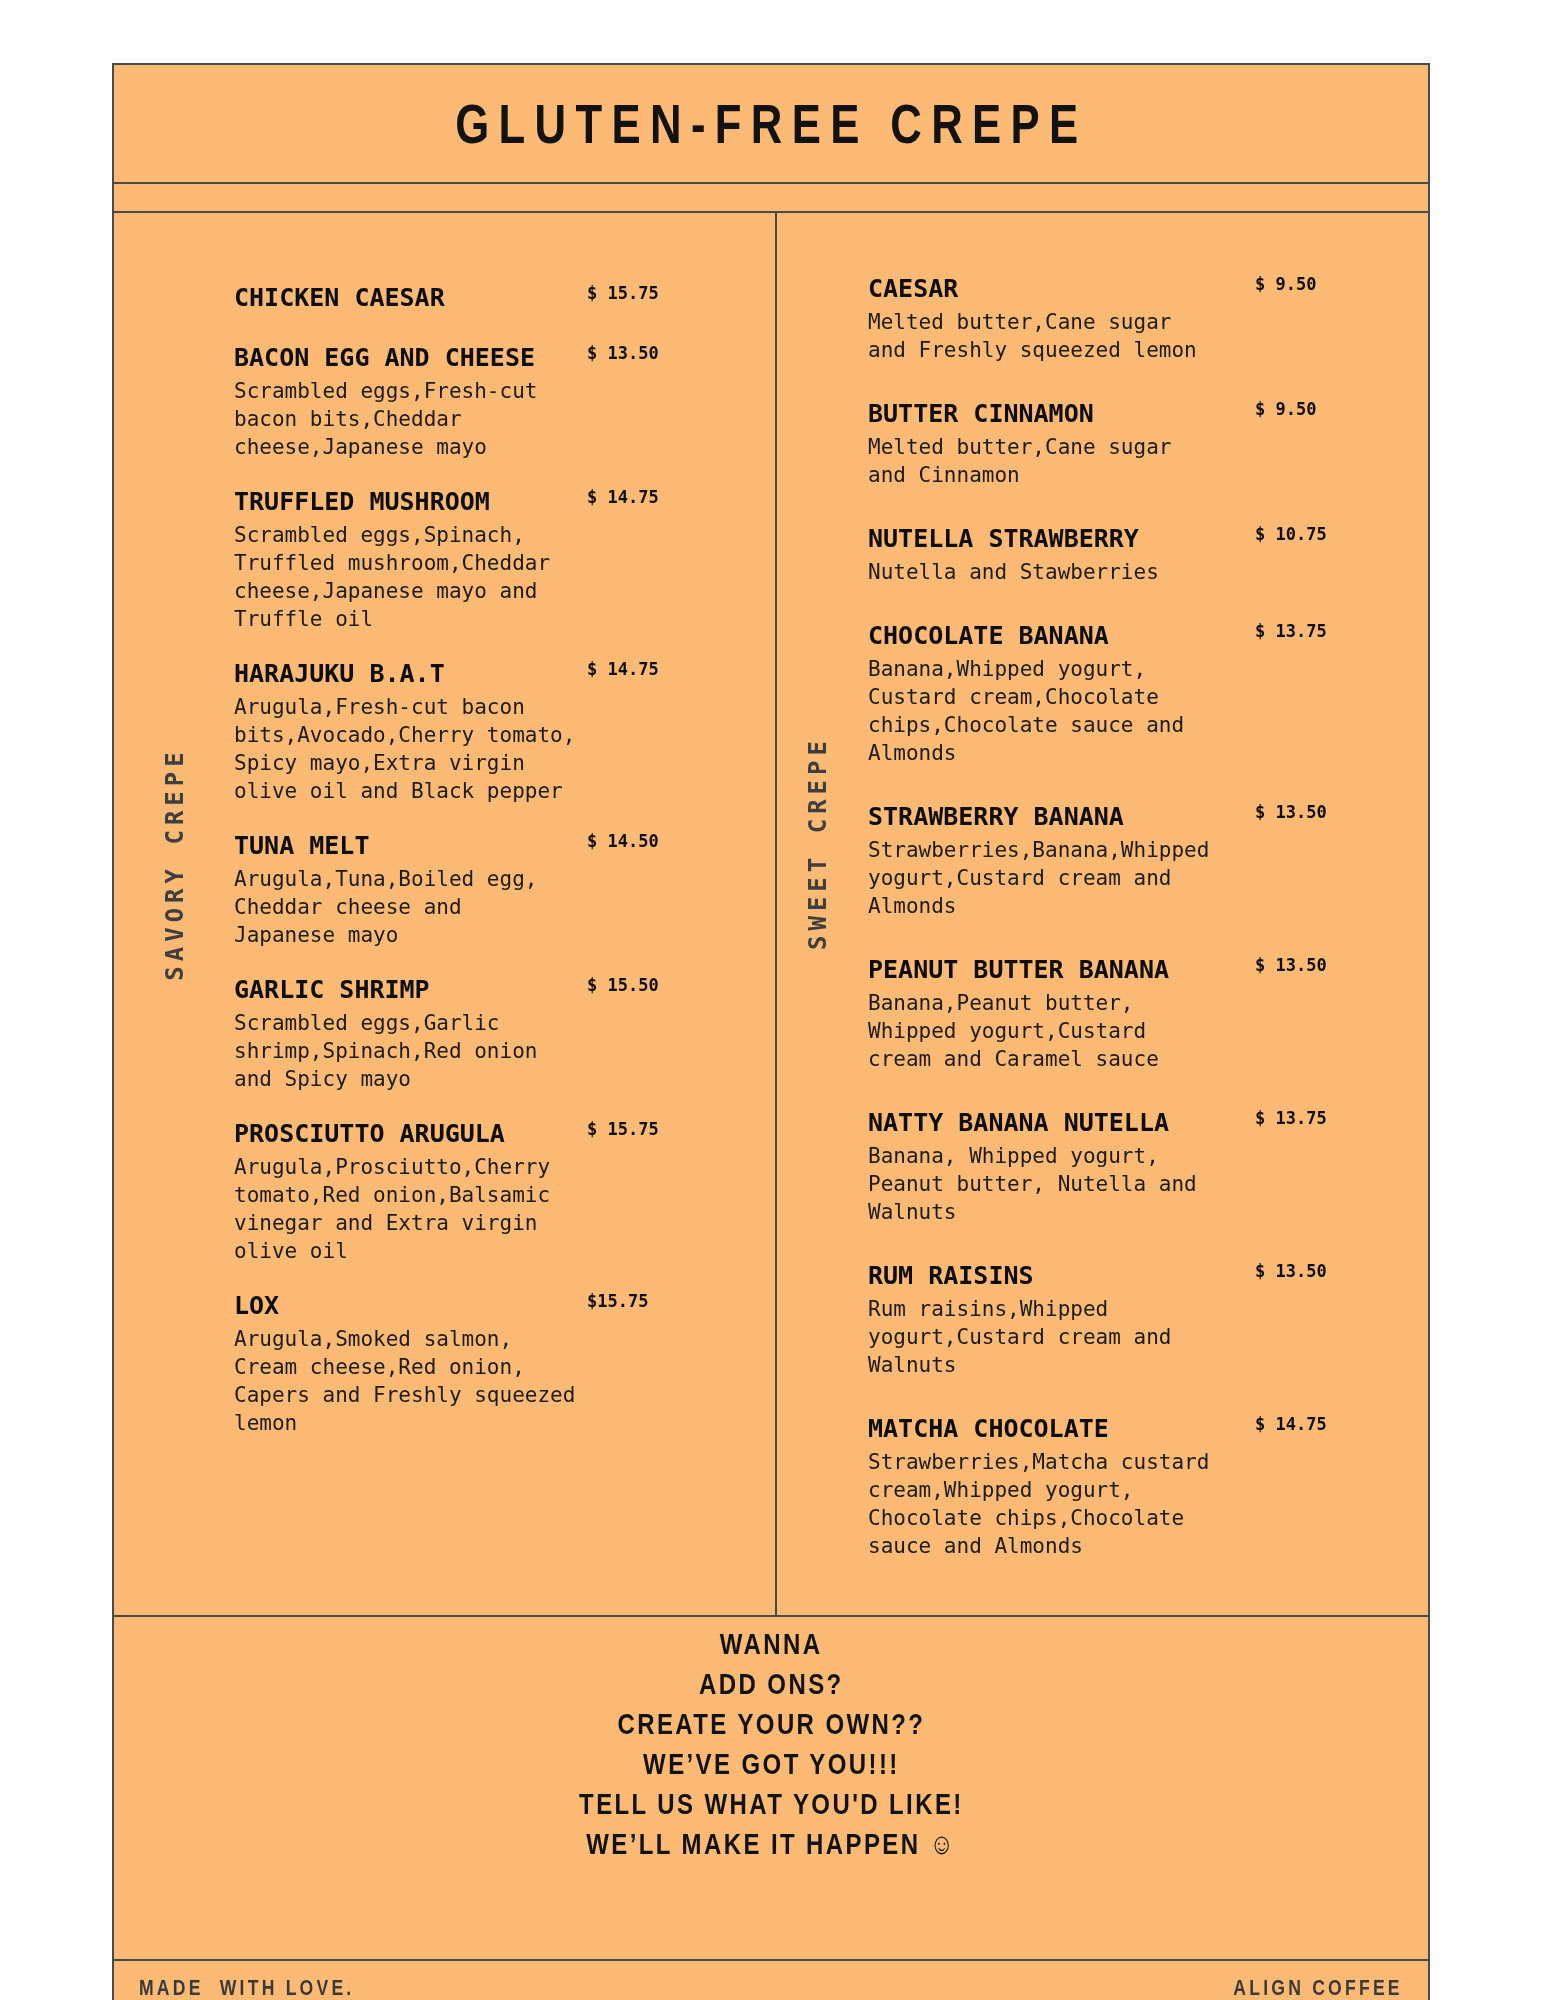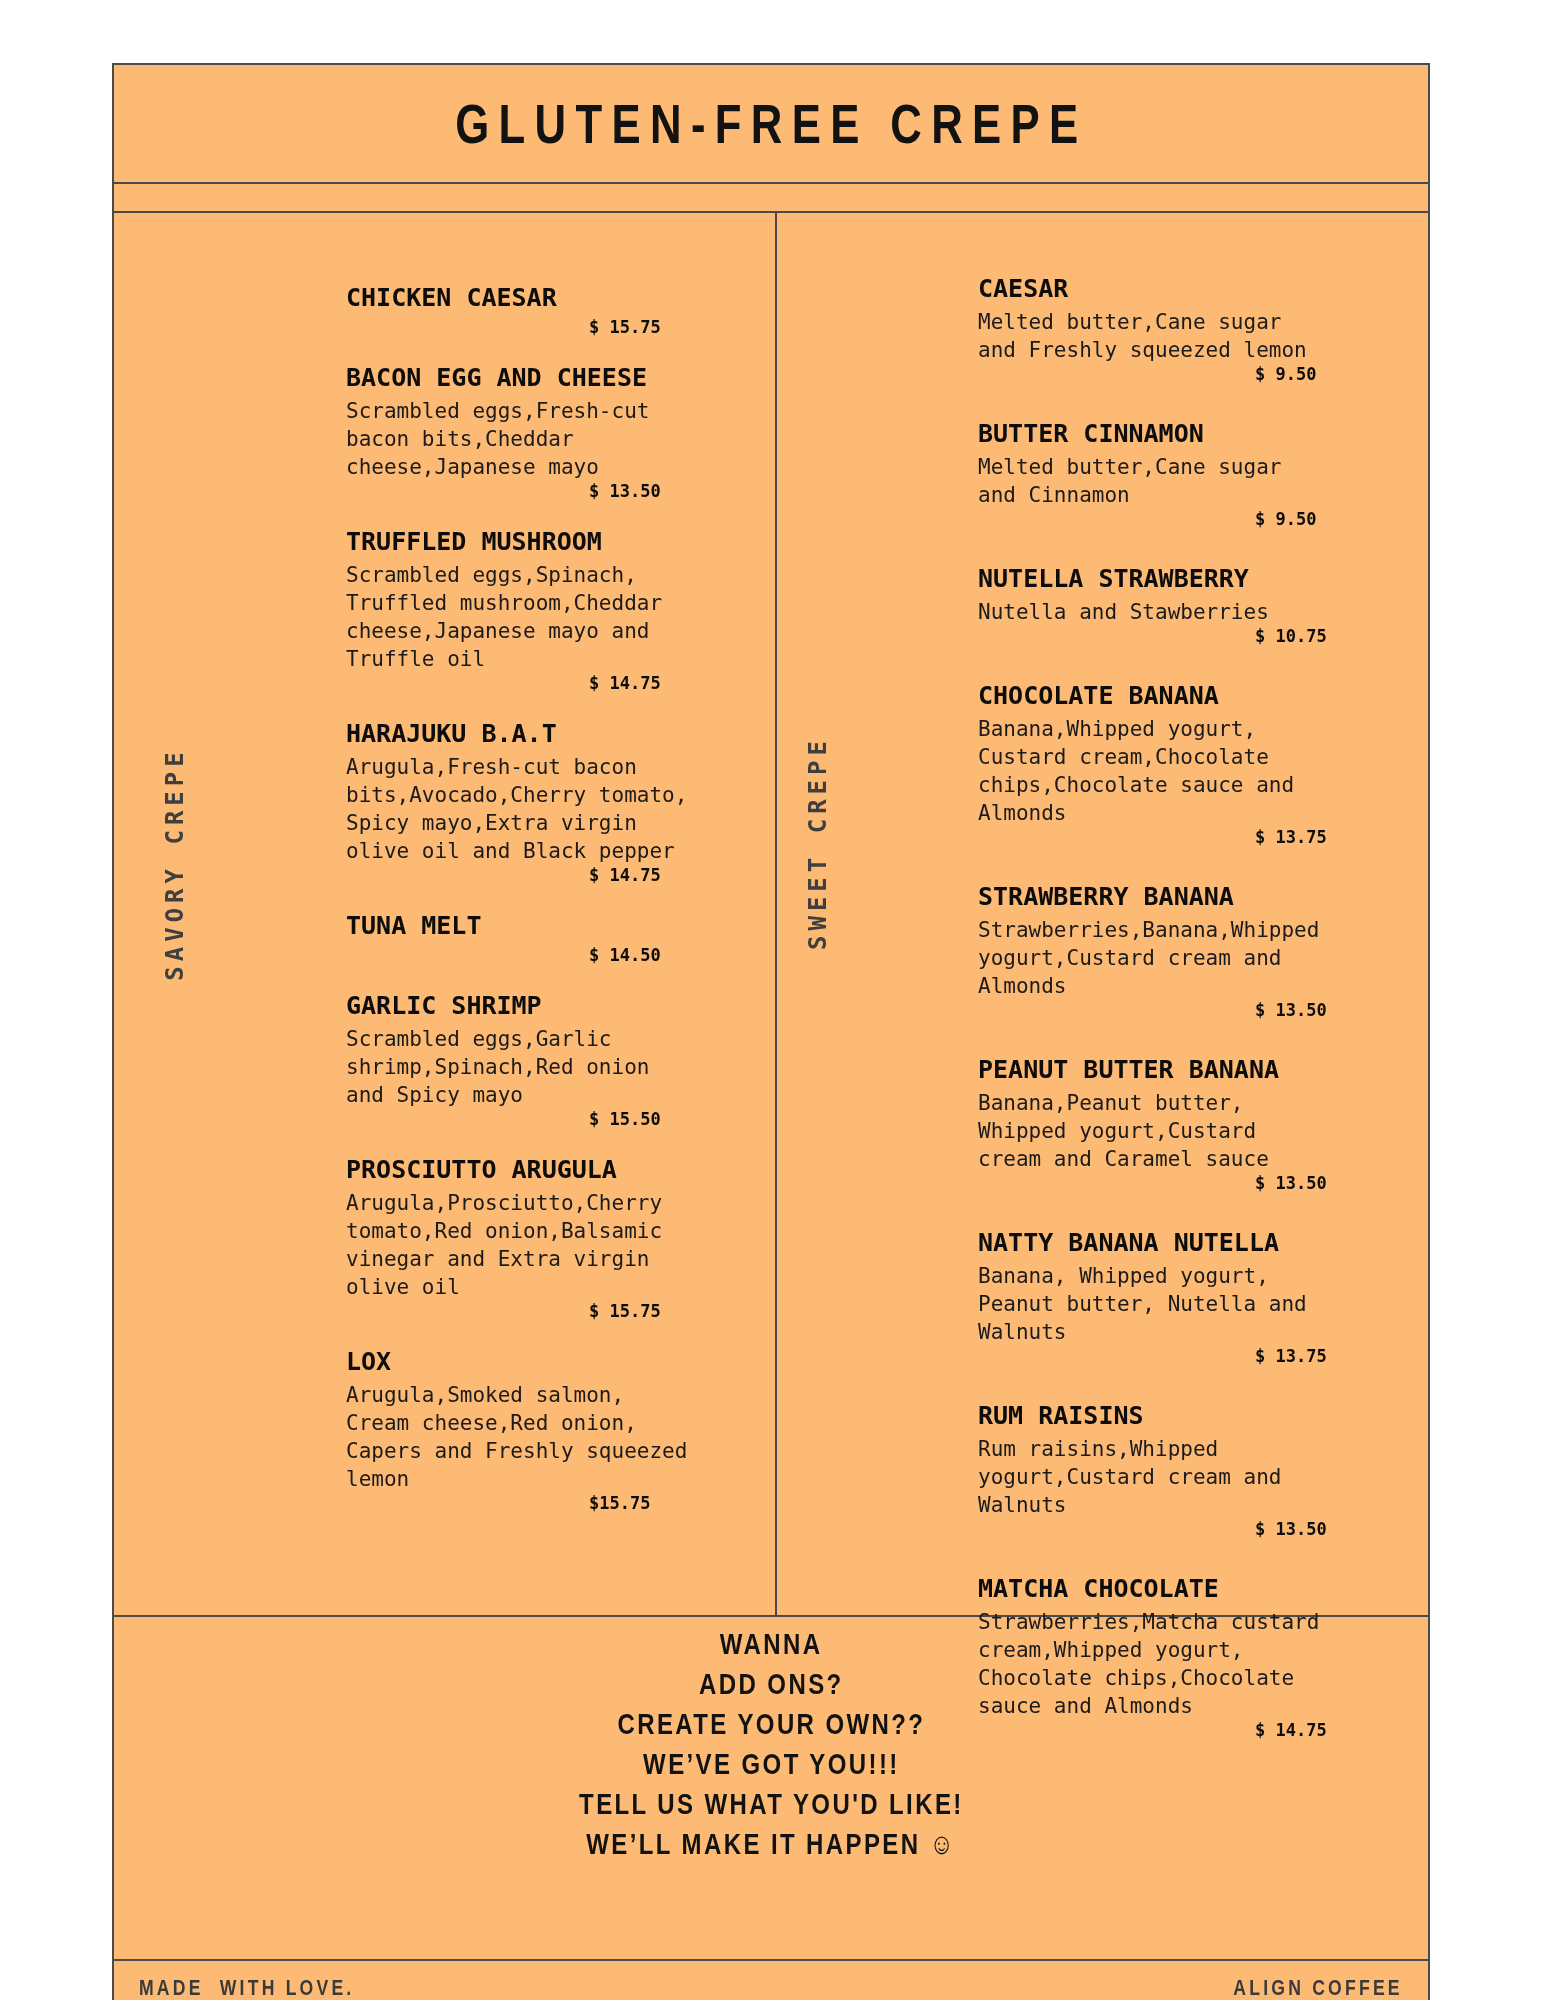--- a/index.html
+++ b/index.html
@@ -21,21 +21,21 @@
   .v-label{ position:absolute; font-weight:700; font-size:24px; letter-spacing:5px;
             white-space:nowrap; color:var(--muted);
             transform:translate(-50%,-50%) rotate(-90deg); }
   #savory-label{ left:61px;  top:651px; }
   #sweet-label{ left:704px; top:630px; }
 
   .col{ position:absolute; }
   #savory-col{ left:120px; top:70px; width:465px; }
   #sweet-col{  left:754px; top:61px; width:497px; }
 
-  .item{ display:flex; align-items:flex-end;flex-direction:column; }
+  .item{ display:flex; align-items:flex-start; }
   #savory-col .item{ margin-bottom:26px; }
   #sweet-col  .item{ margin-bottom:35px; }
   .item-text{ flex:none; }
   #savory-col .item-text{ width:353px; }
   #sweet-col  .item-text{ width:387px; }
   .item-name{ font-weight:700; font-size:25px; line-height:30px; margin-bottom:4px; color:#0d0d0d; }
   .item-desc{ font-size:21px; line-height:28px; white-space:pre-line; color:#1b1b1b; }
   .item-price{ flex:none; width:110px; font-weight:700; font-size:17px; white-space:nowrap; color:#0d0d0d; }
 
   .row-banner{ height:344px; border-top:2px solid var(--border);
@@ -98,20 +98,23 @@
             <div class="item-desc">Arugula,Fresh-cut bacon
 bits,Avocado,Cherry tomato,
 Spicy mayo,Extra virgin
 olive oil and Black pepper</div>
           </div>
           <div class="item-price">$ 14.75</div>
         </div>
         <div class="item">
           <div class="item-text">
             <div class="item-name">TUNA MELT</div>
+            <div class="item-desc">Arugula,Tuna,Boiled egg,
+Cheddar cheese and
+Japanese mayo</div>
           </div>
           <div class="item-price">$ 14.50</div>
         </div>
         <div class="item">
           <div class="item-text">
             <div class="item-name">GARLIC SHRIMP</div>
             <div class="item-desc">Scrambled eggs,Garlic
 shrimp,Spinach,Red onion
 and Spicy mayo</div>
           </div>

